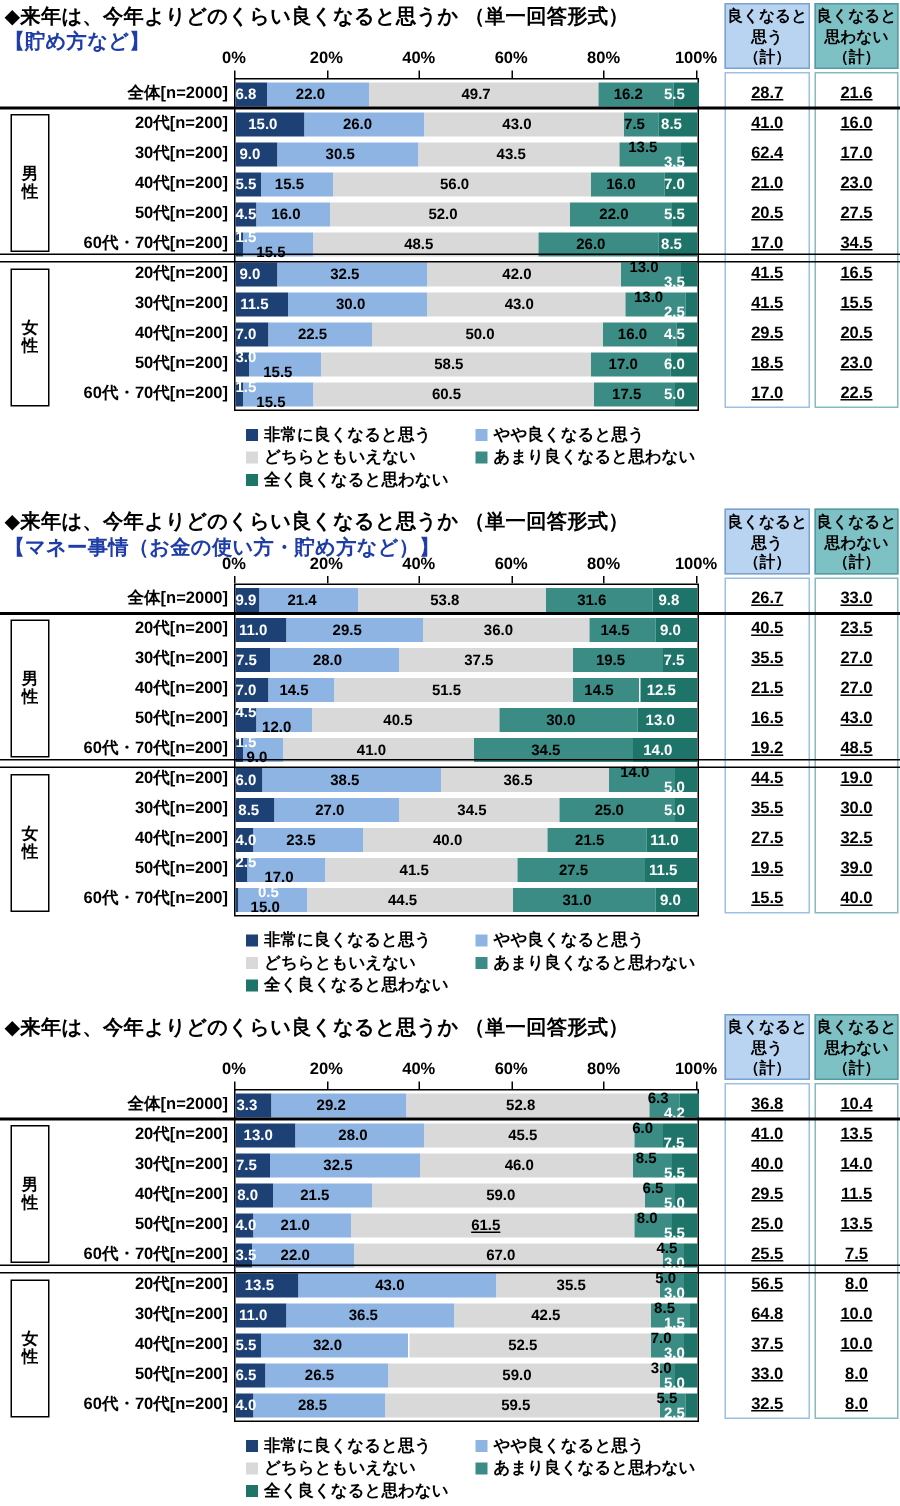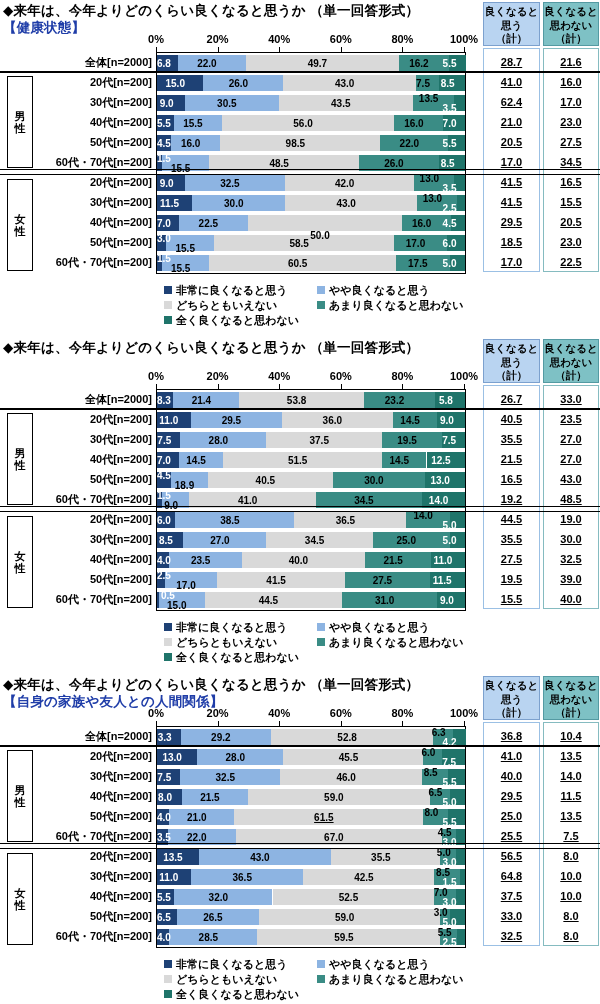--- a/index.html
+++ b/index.html
@@ -29,21 +29,21 @@
   .lgitem{position:absolute;height:14px;display:flex;align-items:center;}
   .lgswatch{width:8px;height:8px;display:inline-block;margin-right:4px;flex:none;}
   .lglabel{font-size:11px;line-height:14px;white-space:nowrap;}
 </style>
 </head>
 <body>
 
 <div id="root">
     <div class="block" style="top: 0px;">
       <div class="qtitle">◆来年は、今年よりどのくらい良くなると思うか （単一回答形式）</div>
-      <div class="cattitle">【健康状態】</div>
+      <div class="cattitle">【貯め方など】</div>
       <div class="axlabel" style="left: 156px;">0%</div>
       <div class="tick" style="left: 156px;"></div>
       <div class="axlabel" style="left: 217.6px;">20%</div>
       <div class="tick" style="left: 217.6px;"></div>
       <div class="axlabel" style="left: 279.2px;">40%</div>
       <div class="tick" style="left: 279.2px;"></div>
       <div class="axlabel" style="left: 340.8px;">60%</div>
       <div class="tick" style="left: 340.8px;"></div>
       <div class="axlabel" style="left: 402.4px;">80%</div>
       <div class="tick" style="left: 402.4px;"></div>
@@ -90,21 +90,21 @@
         <div class="seglabel" style="left: 136.32px; top: 64px; color: rgb(0, 0, 0);">56.0</div>
         <div class="seglabel" style="left: 247.2px; top: 64px; color: rgb(0, 0, 0);">16.0</div>
         <div class="seglabel" style="left: 285.6px; top: 64px; color: rgb(255, 255, 255);">7.0</div>
         <div class="seg" style="left: 0px; top: 82px; width: 13.86px; background: rgb(30, 65, 117);"></div>
         <div class="seg" style="left: 13.86px; top: 82px; width: 49.28px; background: rgb(141, 180, 226);"></div>
         <div class="seg" style="left: 63.14px; top: 82px; width: 160.16px; background: rgb(217, 217, 217);"></div>
         <div class="seg" style="left: 223.3px; top: 82px; width: 67.76px; background: rgb(58, 140, 133);"></div>
         <div class="seg" style="left: 291.06px; top: 82px; width: 16.94px; background: rgb(31, 116, 106);"></div>
         <div class="seglabel" style="left: 0px; top: 84px; color: rgb(255, 255, 255);">4.5</div>
         <div class="seglabel" style="left: 23.9px; top: 84px; color: rgb(0, 0, 0);">16.0</div>
-        <div class="seglabel" style="left: 128.62px; top: 84px; color: rgb(0, 0, 0);">98.5</div>
+        <div class="seglabel" style="left: 128.62px; top: 84px; color: rgb(0, 0, 0);">52.0</div>
         <div class="seglabel" style="left: 242.58px; top: 84px; color: rgb(0, 0, 0);">22.0</div>
         <div class="seglabel" style="left: 285.6px; top: 84px; color: rgb(255, 255, 255);">5.5</div>
         <div class="seg" style="left: 0px; top: 102px; width: 4.62px; background: rgb(30, 65, 117);"></div>
         <div class="seg" style="left: 4.62px; top: 102px; width: 47.74px; background: rgb(141, 180, 226);"></div>
         <div class="seg" style="left: 52.36px; top: 102px; width: 149.38px; background: rgb(217, 217, 217);"></div>
         <div class="seg" style="left: 201.74px; top: 102px; width: 80.08px; background: rgb(58, 140, 133);"></div>
         <div class="seg" style="left: 281.82px; top: 102px; width: 26.18px; background: rgb(31, 116, 106);"></div>
         <div class="seglabel" style="left: 0px; top: 99px; color: rgb(255, 255, 255);">1.5</div>
         <div class="seglabel" style="left: 13.89px; top: 109px; color: rgb(0, 0, 0);">15.5</div>
         <div class="seglabel" style="left: 112.45px; top: 104px; color: rgb(0, 0, 0);">48.5</div>
@@ -130,21 +130,21 @@
         <div class="seglabel" style="left: 179.44px; top: 144px; color: rgb(0, 0, 0);">43.0</div>
         <div class="seglabel" style="left: 265.68px; top: 139px; color: rgb(0, 0, 0);">13.0</div>
         <div class="seglabel" style="left: 285.6px; top: 149px; color: rgb(255, 255, 255);">2.5</div>
         <div class="seg" style="left: 0px; top: 162px; width: 21.56px; background: rgb(30, 65, 117);"></div>
         <div class="seg" style="left: 21.56px; top: 162px; width: 69.3px; background: rgb(141, 180, 226);"></div>
         <div class="seg" style="left: 90.86px; top: 162px; width: 154px; background: rgb(217, 217, 217);"></div>
         <div class="seg" style="left: 244.86px; top: 162px; width: 49.28px; background: rgb(58, 140, 133);"></div>
         <div class="seg" style="left: 294.14px; top: 162px; width: 13.86px; background: rgb(31, 116, 106);"></div>
         <div class="seglabel" style="left: 0px; top: 164px; color: rgb(255, 255, 255);">7.0</div>
         <div class="seglabel" style="left: 41.61px; top: 164px; color: rgb(0, 0, 0);">22.5</div>
-        <div class="seglabel" style="left: 153.26px; top: 176px; color: rgb(0, 0, 0); text-align: center;">50.0</div>
+        <div class="seglabel" style="left: 153.26px; top: 164px; color: rgb(0, 0, 0); text-align: center;">50.0</div>
         <div class="seglabel" style="left: 254.9px; top: 164px; color: rgb(0, 0, 0);">16.0</div>
         <div class="seglabel" style="left: 285.6px; top: 164px; color: rgb(255, 255, 255);">4.5</div>
         <div class="seg" style="left: 0px; top: 182px; width: 9.24px; background: rgb(30, 65, 117);"></div>
         <div class="seg" style="left: 9.24px; top: 182px; width: 47.74px; background: rgb(141, 180, 226);"></div>
         <div class="seg" style="left: 56.98px; top: 182px; width: 180.18px; background: rgb(217, 217, 217);"></div>
         <div class="seg" style="left: 237.16px; top: 182px; width: 52.36px; background: rgb(58, 140, 133);"></div>
         <div class="seg" style="left: 289.52px; top: 182px; width: 18.48px; background: rgb(31, 116, 106);"></div>
         <div class="seglabel" style="left: 0px; top: 179px; color: rgb(255, 255, 255);">3.0</div>
         <div class="seglabel" style="left: 18.51px; top: 189px; color: rgb(0, 0, 0);">15.5</div>
         <div class="seglabel" style="left: 132.47px; top: 184px; color: rgb(0, 0, 0);">58.5</div>
@@ -233,43 +233,44 @@
         <span class="lgswatch" style="background: rgb(58, 140, 133);"></span>
         <span class="lglabel">あまり良くなると思わない</span>
       </div>
       <div class="lgitem" style="left: 164px; top: 313px;">
         <span class="lgswatch" style="background: rgb(31, 116, 106);"></span>
         <span class="lglabel">全く良くなると思わない</span>
       </div>
     </div>
     <div class="block" style="top: 337px;">
       <div class="qtitle">◆来年は、今年よりどのくらい良くなると思うか （単一回答形式）</div>
+      <div class="cattitle">【マネー事情（お金の使い方・貯め方など）】</div>
       <div class="axlabel" style="left: 156px;">0%</div>
       <div class="tick" style="left: 156px;"></div>
       <div class="axlabel" style="left: 217.6px;">20%</div>
       <div class="tick" style="left: 217.6px;"></div>
       <div class="axlabel" style="left: 279.2px;">40%</div>
       <div class="tick" style="left: 279.2px;"></div>
       <div class="axlabel" style="left: 340.8px;">60%</div>
       <div class="tick" style="left: 340.8px;"></div>
       <div class="axlabel" style="left: 402.4px;">80%</div>
       <div class="tick" style="left: 402.4px;"></div>
       <div class="axlabel" style="left: 464px;">100%</div>
       <div class="tick" style="left: 464px;"></div>
       <div class="plot">
         <div class="seg" style="left: 0px; top: 2px; width: 16.324px; background: rgb(30, 65, 117);"></div>
         <div class="seg" style="left: 16.324px; top: 2px; width: 65.912px; background: rgb(141, 180, 226);"></div>
         <div class="seg" style="left: 82.236px; top: 2px; width: 124.432px; background: rgb(217, 217, 217);"></div>
         <div class="seg" style="left: 206.668px; top: 2px; width: 71.456px; background: rgb(58, 140, 133);"></div>
         <div class="seg" style="left: 278.124px; top: 2px; width: 30.184px; background: rgb(31, 116, 106);"></div>
-        <div class="seglabel" style="left: 0px; top: 4px; color: rgb(255, 255, 255);">8.3</div>
+        <div class="seglabel" style="left: 0px; top: 4px; color: rgb(255, 255, 255);">9.9</div>
         <div class="seglabel" style="left: 34.68px; top: 4px; color: rgb(0, 0, 0);">21.4</div>
         <div class="seglabel" style="left: 129.852px; top: 4px; color: rgb(0, 0, 0);">53.8</div>
-        <div class="seglabel" style="left: 227.796px; top: 4px; color: rgb(0, 0, 0);">23.2</div>
-        <div class="seglabel" style="left: 282.016px; top: 4px; color: rgb(255, 255, 255);">5.8</div>
+        <div class="seglabel" style="left: 227.796px; top: 4px; color: rgb(0, 0, 0);">31.6</div>
+        <div class="seglabel" style="left: 282.016px; top: 4px; color: rgb(255, 255, 255);">9.8</div>
         <div class="seg" style="left: 0px; top: 22px; width: 33.88px; background: rgb(30, 65, 117);"></div>
         <div class="seg" style="left: 33.88px; top: 22px; width: 90.86px; background: rgb(141, 180, 226);"></div>
         <div class="seg" style="left: 124.74px; top: 22px; width: 110.88px; background: rgb(217, 217, 217);"></div>
         <div class="seg" style="left: 235.62px; top: 22px; width: 44.66px; background: rgb(58, 140, 133);"></div>
         <div class="seg" style="left: 280.28px; top: 22px; width: 27.72px; background: rgb(31, 116, 106);"></div>
         <div class="seglabel" style="left: 2.34px; top: 24px; color: rgb(255, 255, 255);">11.0</div>
         <div class="seglabel" style="left: 64.71px; top: 24px; color: rgb(0, 0, 0);">29.5</div>
         <div class="seglabel" style="left: 165.58px; top: 24px; color: rgb(0, 0, 0);">36.0</div>
         <div class="seglabel" style="left: 243.35px; top: 24px; color: rgb(0, 0, 0);">14.5</div>
         <div class="seglabel" style="left: 282.94px; top: 24px; color: rgb(255, 255, 255);">9.0</div>
@@ -292,21 +293,21 @@
         <div class="seglabel" style="left: 29.29px; top: 64px; color: rgb(0, 0, 0);">14.5</div>
         <div class="seglabel" style="left: 130.93px; top: 64px; color: rgb(0, 0, 0);">51.5</div>
         <div class="seglabel" style="left: 232.57px; top: 64px; color: rgb(0, 0, 0);">14.5</div>
         <div class="seglabel" style="left: 274.15px; top: 64px; color: rgb(255, 255, 255);">12.5</div>
         <div class="seg" style="left: 0px; top: 82px; width: 13.86px; background: rgb(30, 65, 117);"></div>
         <div class="seg" style="left: 13.86px; top: 82px; width: 36.96px; background: rgb(141, 180, 226);"></div>
         <div class="seg" style="left: 50.82px; top: 82px; width: 124.74px; background: rgb(217, 217, 217);"></div>
         <div class="seg" style="left: 175.56px; top: 82px; width: 92.4px; background: rgb(58, 140, 133);"></div>
         <div class="seg" style="left: 267.96px; top: 82px; width: 40.04px; background: rgb(31, 116, 106);"></div>
         <div class="seglabel" style="left: 0px; top: 79px; color: rgb(255, 255, 255);">4.5</div>
-        <div class="seglabel" style="left: 17.74px; top: 89px; color: rgb(0, 0, 0);">18.9</div>
+        <div class="seglabel" style="left: 17.74px; top: 89px; color: rgb(0, 0, 0);">12.0</div>
         <div class="seglabel" style="left: 98.59px; top: 84px; color: rgb(0, 0, 0);">40.5</div>
         <div class="seglabel" style="left: 207.16px; top: 84px; color: rgb(0, 0, 0);">30.0</div>
         <div class="seglabel" style="left: 273.38px; top: 84px; color: rgb(255, 255, 255);">13.0</div>
         <div class="seg" style="left: 0px; top: 102px; width: 4.62px; background: rgb(30, 65, 117);"></div>
         <div class="seg" style="left: 4.62px; top: 102px; width: 27.72px; background: rgb(141, 180, 226);"></div>
         <div class="seg" style="left: 32.34px; top: 102px; width: 126.28px; background: rgb(217, 217, 217);"></div>
         <div class="seg" style="left: 158.62px; top: 102px; width: 106.26px; background: rgb(58, 140, 133);"></div>
         <div class="seg" style="left: 264.88px; top: 102px; width: 43.12px; background: rgb(31, 116, 106);"></div>
         <div class="seglabel" style="left: 0px; top: 99px; color: rgb(255, 255, 255);">1.5</div>
         <div class="seglabel" style="left: 7.28px; top: 109px; color: rgb(0, 0, 0);">9.0</div>
@@ -351,21 +352,21 @@
         <div class="seglabel" style="left: 0px; top: 179px; color: rgb(255, 255, 255);">2.5</div>
         <div class="seglabel" style="left: 19.28px; top: 189px; color: rgb(0, 0, 0);">17.0</div>
         <div class="seglabel" style="left: 109.37px; top: 184px; color: rgb(0, 0, 0);">41.5</div>
         <div class="seglabel" style="left: 215.63px; top: 184px; color: rgb(0, 0, 0);">27.5</div>
         <div class="seglabel" style="left: 275.69px; top: 184px; color: rgb(255, 255, 255);">11.5</div>
         <div class="seg" style="left: 0px; top: 202px; width: 1.54px; background: rgb(30, 65, 117);"></div>
         <div class="seg" style="left: 1.54px; top: 202px; width: 46.2px; background: rgb(141, 180, 226);"></div>
         <div class="seg" style="left: 47.74px; top: 202px; width: 137.06px; background: rgb(217, 217, 217);"></div>
         <div class="seg" style="left: 184.8px; top: 202px; width: 95.48px; background: rgb(58, 140, 133);"></div>
         <div class="seg" style="left: 280.28px; top: 202px; width: 27.72px; background: rgb(31, 116, 106);"></div>
-        <div class="seglabel" style="left: 4px; top: 199px; color: rgb(255, 255, 255);">0.5</div>
+        <div class="seglabel" style="left: 15px; top: 199px; color: rgb(255, 255, 255);">0.5</div>
         <div class="seglabel" style="left: 10.04px; top: 209px; color: rgb(0, 0, 0);">15.0</div>
         <div class="seglabel" style="left: 101.67px; top: 204px; color: rgb(0, 0, 0);">44.5</div>
         <div class="seglabel" style="left: 217.94px; top: 204px; color: rgb(0, 0, 0);">31.0</div>
         <div class="seglabel" style="left: 282.94px; top: 204px; color: rgb(255, 255, 255);">9.0</div>
       </div>
       <div class="rowlabel" style="top: 52px;">全体[n=2000]</div>
       <div class="sumval" style="left: 483px; top: 52px; width: 57px;"><span>26.7</span></div>
       <div class="sumval" style="left: 543px; top: 52px; width: 56px;"><span>33.0</span></div>
       <div class="rowlabel" style="top: 72px;">20代[n=200]</div>
       <div class="sumval" style="left: 483px; top: 72px; width: 57px;"><span>40.5</span></div>
@@ -436,21 +437,20 @@
         <span class="lgswatch" style="background: rgb(58, 140, 133);"></span>
         <span class="lglabel">あまり良くなると思わない</span>
       </div>
       <div class="lgitem" style="left: 164px; top: 313px;">
         <span class="lgswatch" style="background: rgb(31, 116, 106);"></span>
         <span class="lglabel">全く良くなると思わない</span>
       </div>
     </div>
     <div class="block" style="top: 674px;">
       <div class="qtitle">◆来年は、今年よりどのくらい良くなると思うか （単一回答形式）</div>
-      <div class="cattitle">【自身の家族や友人との人間関係】</div>
       <div class="axlabel" style="left: 156px;">0%</div>
       <div class="tick" style="left: 156px;"></div>
       <div class="axlabel" style="left: 217.6px;">20%</div>
       <div class="tick" style="left: 217.6px;"></div>
       <div class="axlabel" style="left: 279.2px;">40%</div>
       <div class="tick" style="left: 279.2px;"></div>
       <div class="axlabel" style="left: 340.8px;">60%</div>
       <div class="tick" style="left: 340.8px;"></div>
       <div class="axlabel" style="left: 402.4px;">80%</div>
       <div class="tick" style="left: 402.4px;"></div>

